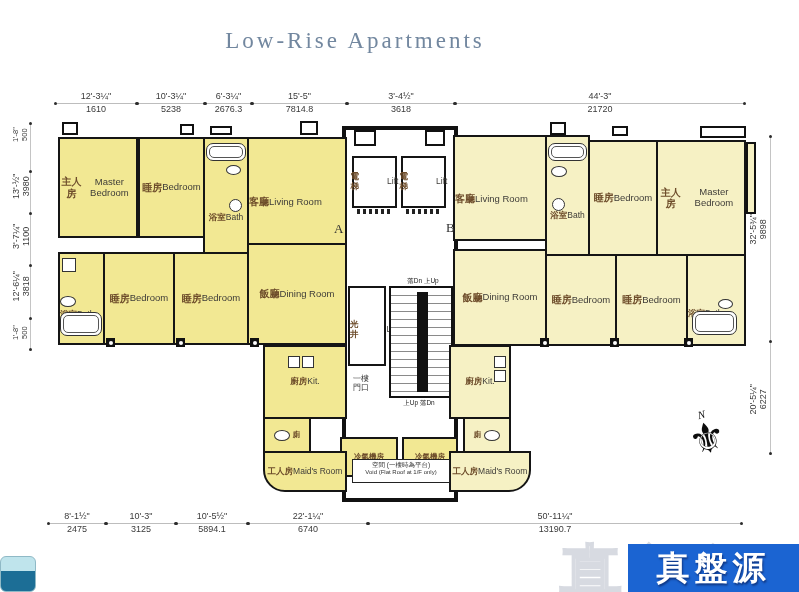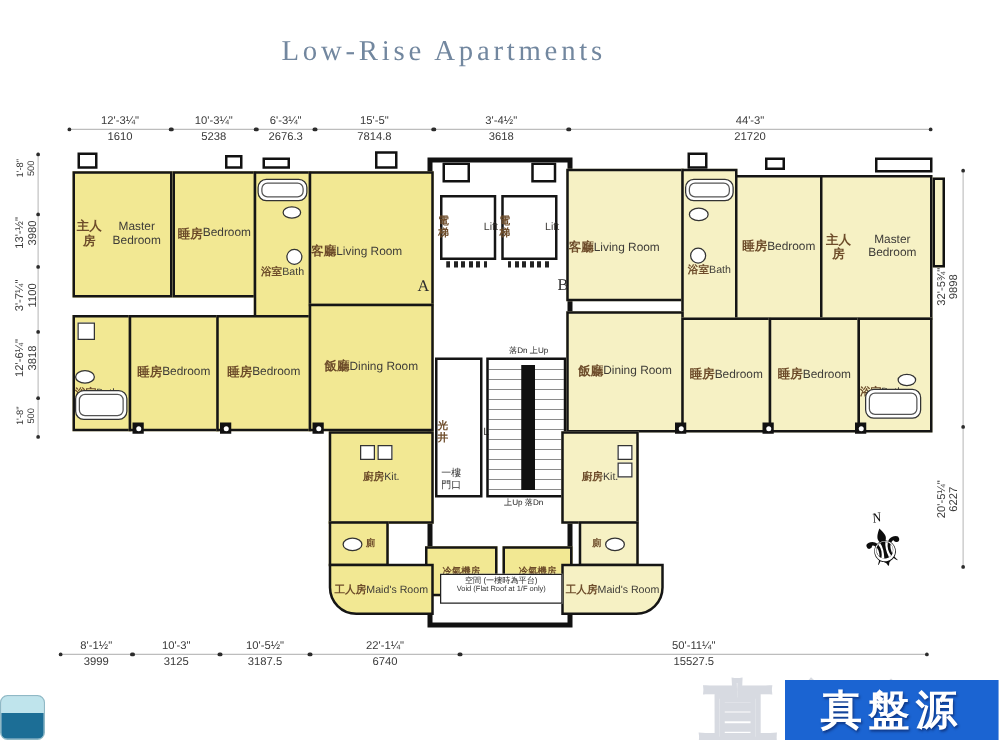--- a/index.html
+++ b/index.html
@@ -97,41 +97,41 @@
     </div>
   <div class="dimseg" style="left:455px; top:92px; width:290px;">
       <span>44'-3"</span>
       <span class="dimline"></span>
       <span>21720</span>
     </div>
 
   <div class="dimseg" style="left:48px;  top:512px; width:58px;">
       <span>8'-1½"</span>
       <span class="dimline"></span>
-      <span>3999</span>
+      <span>2475</span>
     </div>
   <div class="dimseg" style="left:106px; top:512px; width:70px;">
       <span>10'-3"</span>
       <span class="dimline"></span>
       <span>3125</span>
     </div>
   <div class="dimseg" style="left:176px; top:512px; width:72px;">
       <span>10'-5½"</span>
       <span class="dimline"></span>
-      <span>3187.5</span>
+      <span>5894.1</span>
     </div>
   <div class="dimseg" style="left:248px; top:512px; width:120px;">
       <span>22'-1¼"</span>
       <span class="dimline"></span>
       <span>6740</span>
     </div>
   <div class="dimseg" style="left:368px; top:512px; width:374px;">
       <span>50'-11¼"</span>
       <span class="dimline"></span>
-      <span>15527.5</span>
+      <span>13190.7</span>
     </div>
 
   <div class="vrail" style="left:30px; top:122px; height:228px;">
       <i style="top:0;"></i>
       <i style="top:48px;"></i>
       <i style="top:90px;"></i>
       <i style="top:142px;"></i>
       <i style="top:195px;"></i>
       <i style="top:226px;"></i>
     </div>
@@ -181,21 +181,21 @@
   <div class="room white sm" style="left:401px; top:156px; width:45px; height:52px;">
     <span class="zh">電梯</span>
     <span class="en">Lift</span>
   </div>
   <div class="hatch" style="left:357px; top:209px; width:34px;"></div>
   <div class="hatch" style="left:406px; top:209px; width:34px;"></div>
 
   <div class="unit-letter" style="left:334px; top:221px;">A</div>
   <div class="unit-letter" style="left:446px; top:220px;">B</div>
 
-  <div class="room white sm" style="left:348px; top:286px; width:38px; height:112px; justify-content:flex-start; padding-top:8px;">
+  <div class="room white sm" style="left:348px; top:286px; width:38px; height:80px; justify-content:flex-start; padding-top:8px;">
     <span class="zh">光井</span>
     <span class="en">L.W.</span>
   </div>
   <div class="stairs" style="left:389px; top:286px; width:64px; height:112px;"></div>
   <div class="newel" style="left:417px; top:292px; width:11px; height:100px;"></div>
   <div class="corelabel" style="left:396px; top:277px; width:54px; font-size:6.5px; color:#222;">落Dn  上Up</div>
   <div class="corelabel" style="left:392px; top:399px; width:54px; font-size:6.5px; color:#222;">上Up  落Dn</div>
   <div class="corelabel" style="left:350px; top:374px; width:22px; font-size:8px; color:#333;">
     <div>一樓</div>
     <div>門口</div>

